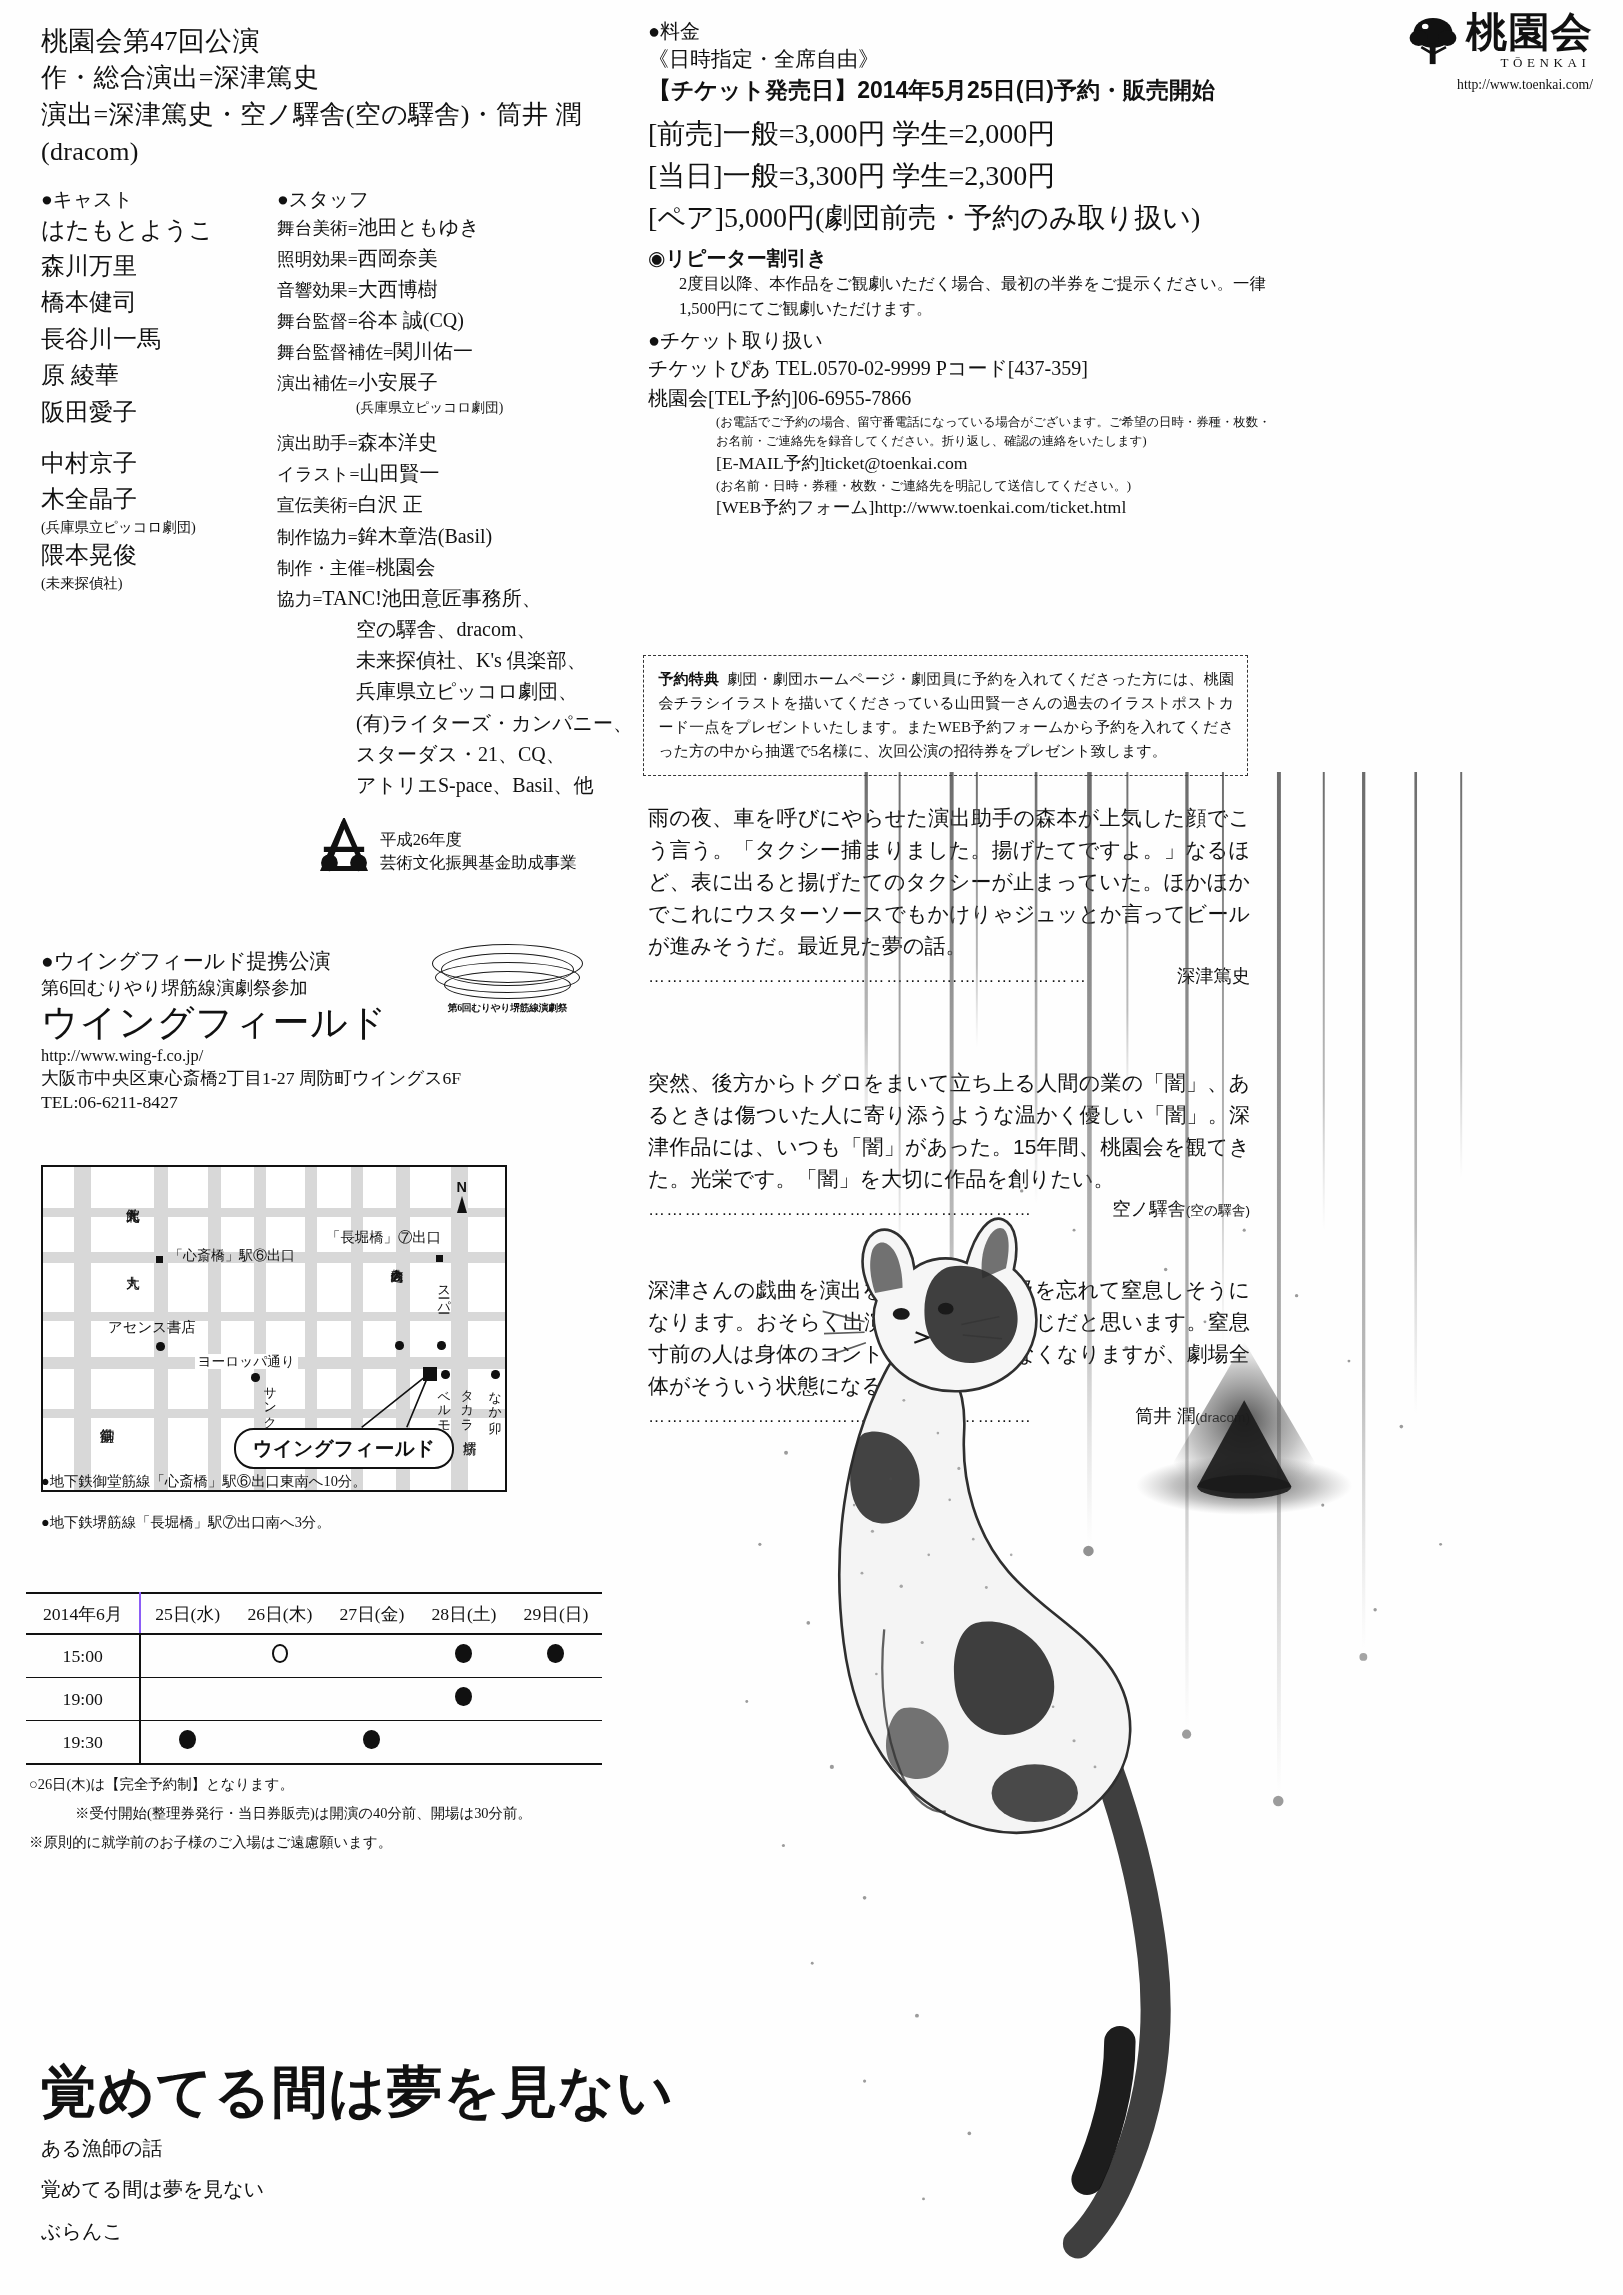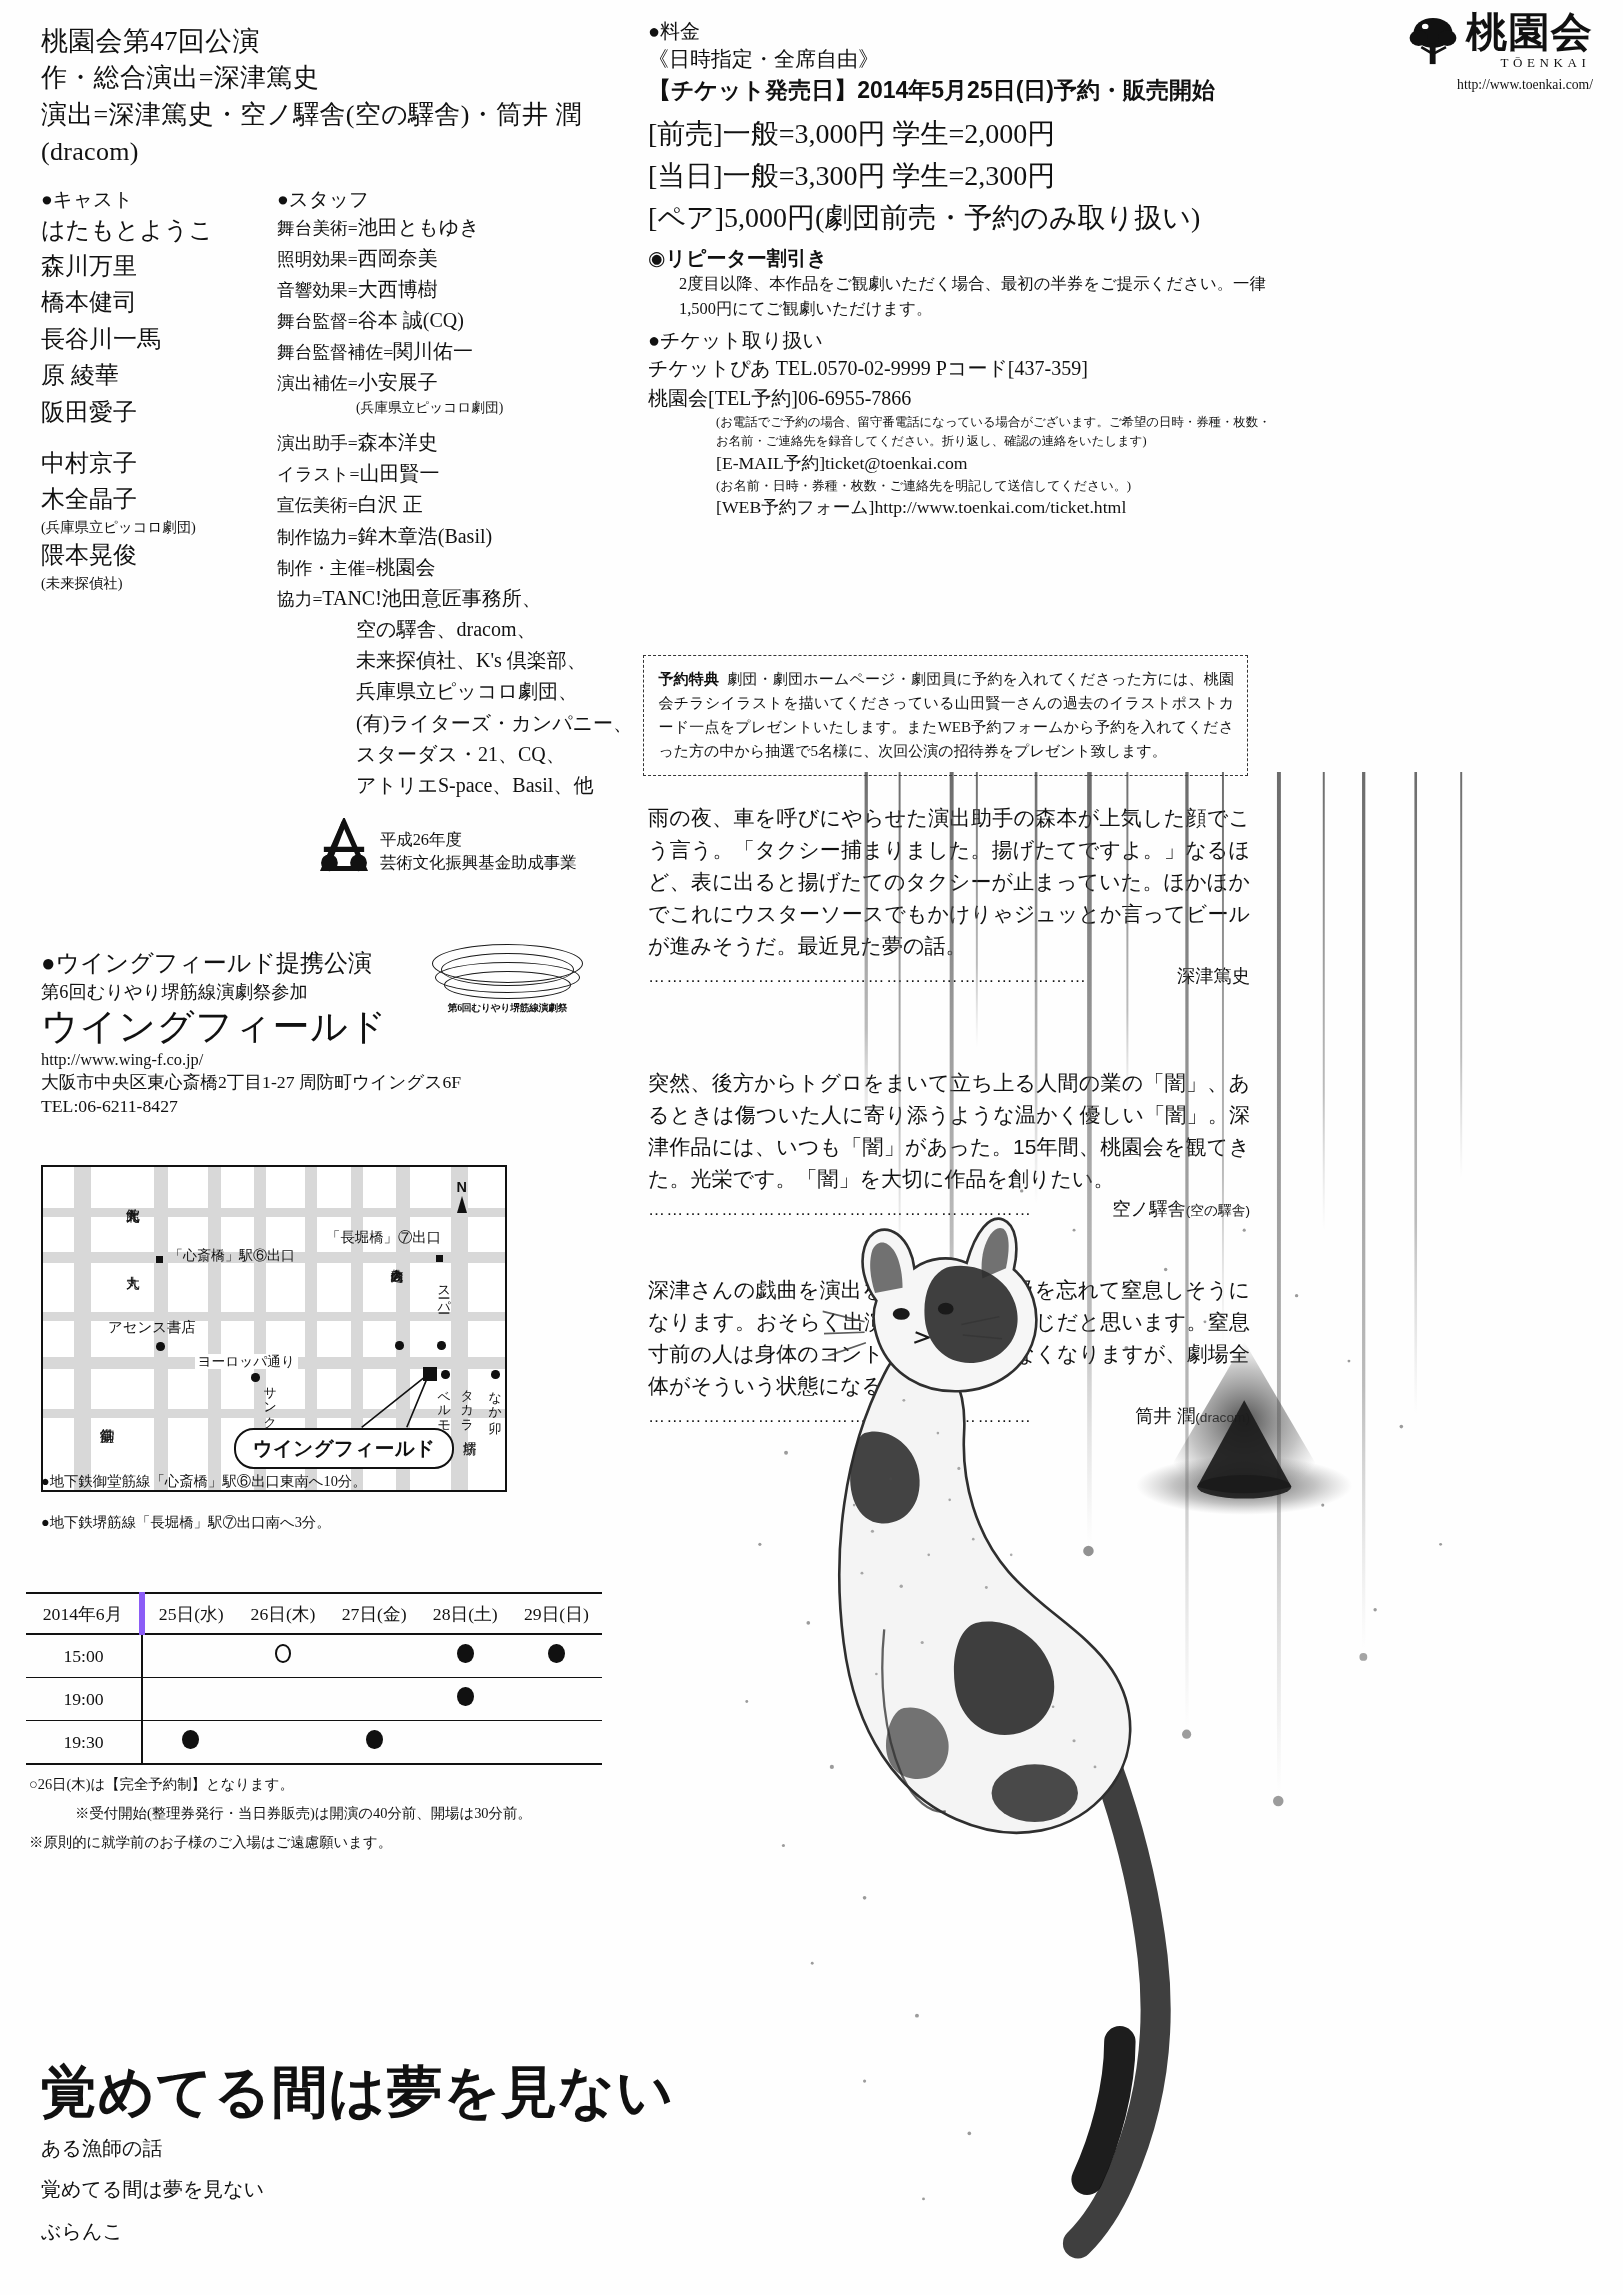--- a/index.html
+++ b/index.html
@@ -31,21 +31,21 @@
   .staff-indent2{padding-left:79px;}
   .staff-sub{font-size:13.7px;line-height:1.3;padding-left:79px;white-space:nowrap;}
 
   
   #grant{display:flex;align-items:flex-end;margin-top:17px;padding-left:275px;}
   #grant .glyph{width:56px;height:56px;flex:0 0 56px;margin-right:7.9px;}
   #grant .gtext{font-size:16.4px;line-height:1.38;white-space:nowrap;}
 
   
   #venue{position:absolute;left:41px;top:948px;width:655px;}
-  .venue-b1{font-size:24px;line-height:1.32;}
+  .venue-b1{font-size:21px;line-height:1.32;}
   .venue-b2{font-size:18.3px;line-height:1.32;}
   .venue-name{font-size:37px;line-height:1.18;letter-spacing:0.7px;margin-top:1.3px;}
   .venue-url{font-size:16.4px;line-height:1.35;}
   .venue-addr{font-size:17.7px;line-height:1.34;}
 
   
   #fest-stamp{position:absolute;left:432px;top:940px;width:151px;height:79px;}
   #fest-stamp .ring{position:absolute;left:0;right:0;border:1.3px solid #1a1a1a;border-radius:50%;}
   #fest-stamp .label{
      position:absolute;left:0;right:0;bottom:3.9px;text-align:center;
@@ -73,21 +73,21 @@
   #north .tri{width:0;height:0;margin:1.3px auto 0;border-left:5.9px solid transparent;border-right:5.9px solid transparent;border-bottom:17px solid #111;}
   .access{position:absolute;left:41px;font-size:14.4px;white-space:nowrap;}
 
   
   #sched{position:absolute;left:26px;top:1592px;width:576px;border-collapse:collapse;}
   #sched td,#sched th{
     font-size:17.7px;text-align:center;font-weight:400;padding:0;height:42px;
     font-family:"Liberation Serif",serif;
   }
   #sched .hdr td{border-bottom:2px solid #111;height:39px;}
-  #sched .hdr td:first-child{border-right:6px solid #8b5cf6;}
+  #sched .hdr td:first-child{border-right:2px solid #8b5cf6;}
   #sched tbody tr td{border-bottom:1.3px solid #111;}
   #sched tbody tr td:first-child{border-right:2px solid #111;}
   #sched .toprule{border-top:2px solid #111;}
   .mk-filled{display:inline-block;width:17px;height:19.6px;background:#111;border-radius:50%;}
   .mk-open{display:inline-block;width:15.7px;height:18.3px;border:2px solid #111;border-radius:50%;box-sizing:border-box;}
 
   .note{position:absolute;left:29px;font-size:14.4px;white-space:nowrap;}
 
   
   #bottom-title{position:absolute;left:41px;top:2062px;}

